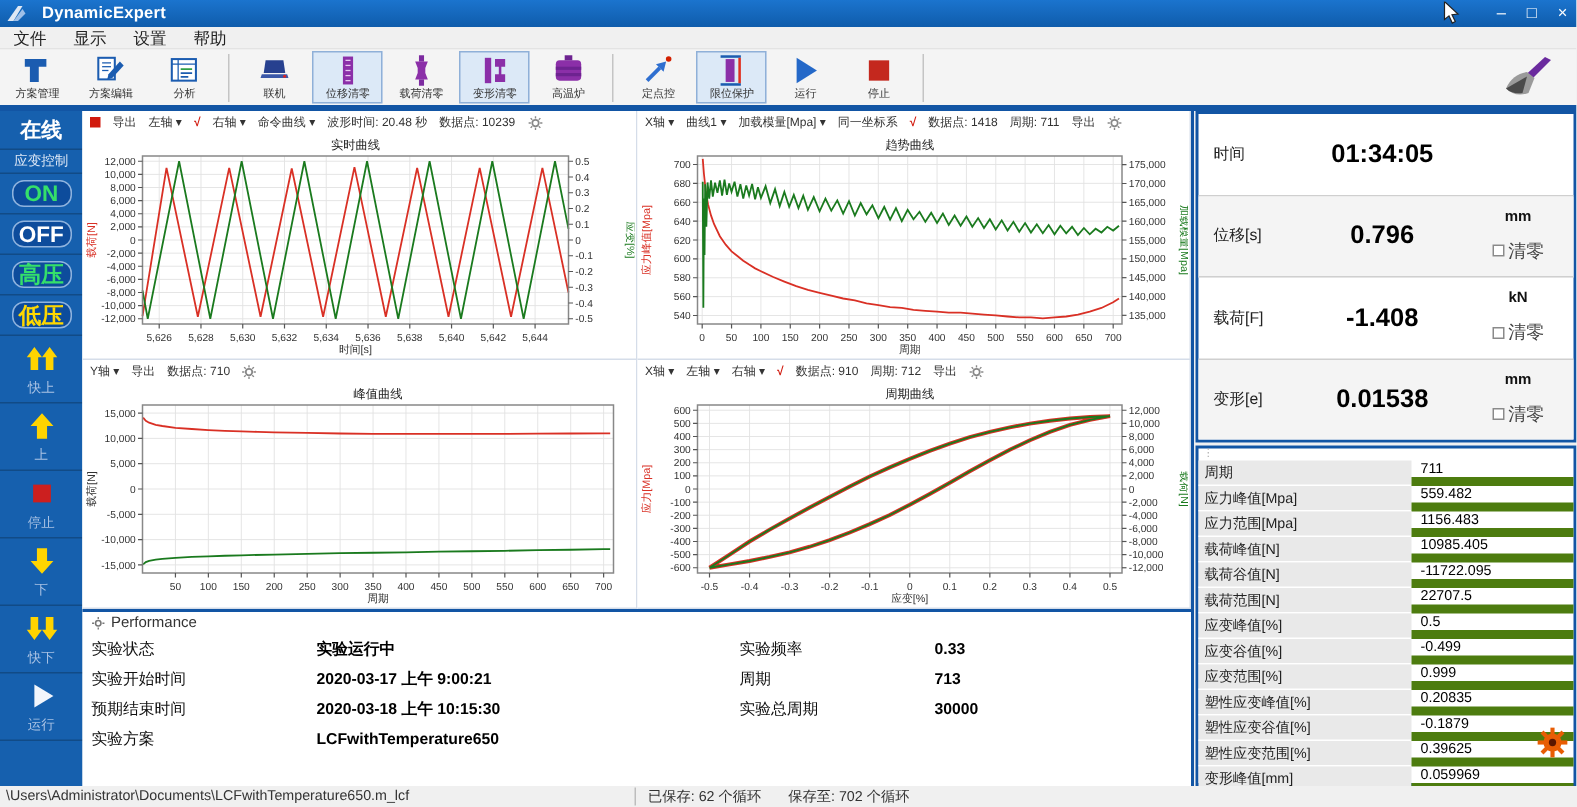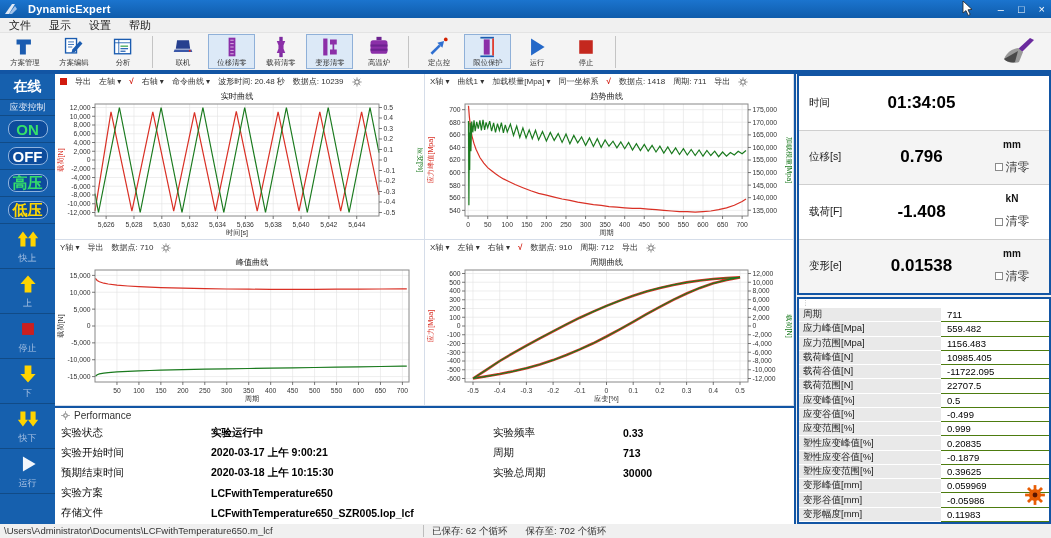--- a/index.html
+++ b/index.html
@@ -83,21 +83,21 @@
   .ro-zero { margin-top:9px; font-size:12px; color:#444; display:flex; align-items:center; justify-content:center; gap:3px; }
   .cb { width:8px; height:8px; border:1px solid #8a8a8a; background:#fff; display:inline-block; }
 
   
   #results { position:absolute; left:797px; top:297px; width:254px; height:227px;
     background:#fff; border:2px solid #1255a4; display:flex; flex-direction:column; }
   #results-grip { height:9px; font-size:7px; color:#aaa; padding-left:3px; line-height:8px; }
   .res-row { flex:1; display:flex; font-size:9.5px; }
   .res-label { flex:0 0 142px; background:#e9e9e9; border-bottom:1px solid #fff; padding:0 0 0 4px;
     display:flex; align-items:center; color:#222; }
-  .res-value { flex:1; border-bottom:1px solid #4d7c0f; padding-left:6px; display:flex; align-items:center; color:#000; }
+  .res-value { flex:1; border-bottom:6px solid #4d7c0f; padding-left:6px; display:flex; align-items:center; color:#000; }
   #results-gear { position:absolute; right:3px; bottom:16px; width:22px; height:22px; }
 
   
   #statusbar { position:absolute; left:0; top:524px; width:1051px; height:14px; background:#f0f0f0;
     display:flex; align-items:center; font-size:9.5px; color:#333; }
   #status-path { flex:0 0 424px; padding-left:4px; border-right:1px solid #bdbdbd; height:12px; line-height:12px;
     overflow:hidden; white-space:nowrap; }
   #status-saved { padding-left:8px; display:flex; gap:18px; }
 
   #cursor { position:absolute; left:962px; top:1px; width:12px; height:16px; z-index:50; }
@@ -801,24 +801,20 @@
             <span class="pvalue">2020-03-17 上午 9:00:21</span>
           </div>
           <div class="prow">
             <span class="plabel">预期结束时间</span>
             <span class="pvalue">2020-03-18 上午 10:15:30</span>
           </div>
           <div class="prow">
             <span class="plabel">实验方案</span>
             <span class="pvalue">LCFwithTemperature650</span>
           </div>
-          <div class="prow">
-            <span class="plabel">存储文件</span>
-            <span class="pvalue">LCFwithTemperature650_SZR005.lop_lcf</span>
-          </div>
         </div>
       <div id="perf-right">
           <div class="prow">
             <span class="plabel">实验频率</span>
             <span class="pvalue">0.33</span>
           </div>
           <div class="prow">
             <span class="plabel">周期</span>
             <span class="pvalue">713</span>
           </div>

